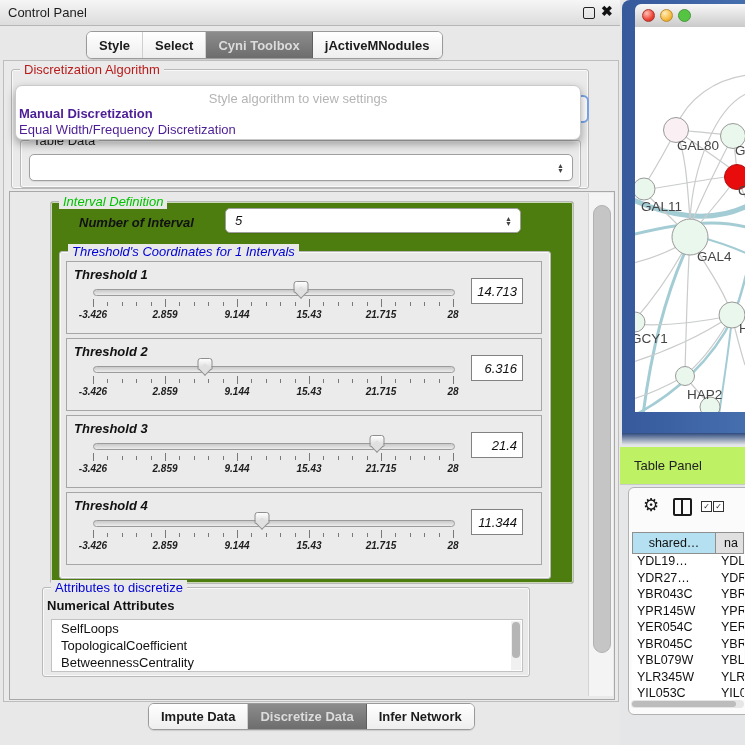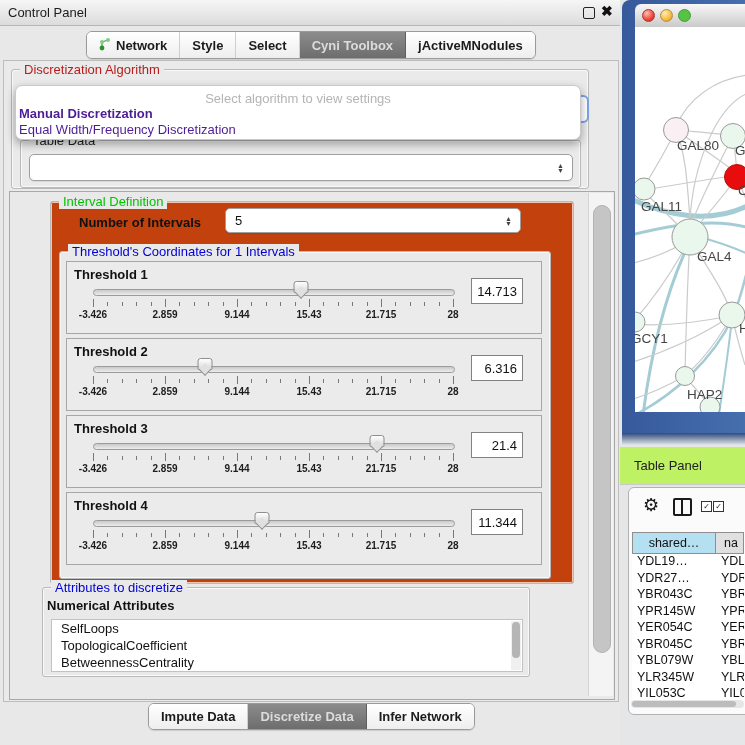--- a/index.html
+++ b/index.html
@@ -133,32 +133,20 @@
   <div id="left" class="abs">
 
     <div id="titlebar" class="abs">
       <div class="t">Control Panel</div>
       <div id="float-btn" class="abs"></div>
       <div id="close-btn" class="abs">✖</div>
     </div>
 
     <div id="top-tabs" class="pill abs">
       <div class="tab">
-        <span>
-          <svg width="12" height="14" viewBox="0 0 12 14">
-            <line x1="3" y1="11" x2="3" y2="5" stroke="#3aa03a" stroke-width="1.2"></line>
-            <line x1="3" y1="5" x2="9" y2="3" stroke="#3aa03a" stroke-width="1.2"></line>
-            <circle cx="3" cy="11" r="2.4" fill="#2f8f2f"></circle>
-            <circle cx="3" cy="5" r="2" fill="#84cc84"></circle>
-            <circle cx="9" cy="3" r="2" fill="#84cc84"></circle>
-          </svg>
-        </span>
-        <span>Network</span>
-      </div>
-      <div class="tab">
         <span>Style</span>
       </div>
       <div class="tab">
         <span>Select</span>
       </div>
       <div class="tab active">
         <span>Cyni Toolbox</span>
       </div>
       <div class="tab">
         <span>jActiveMNodules</span>
@@ -176,31 +164,31 @@
             <span class="arrows">
                 <span>▲</span>
                 <span>▼</span>
               </span>
           </div>
         </div>
       </div>
 
       <div id="hidden-combo" class="abs" style="left:497px;top:34px;"></div>
       <div id="algo-popup" class="abs" style="left:11px;top:24px;">
-        <div class="ph">Select algorithm to view settings</div>
+        <div class="ph">Style algorithm to view settings</div>
         <div class="opt b" style="top:20px;">Manual Discretization</div>
         <div class="opt" style="top:36px;">Equal Width/Frequency Discretization</div>
       </div>
 
       <div id="scrollpane" class="abs">
 
-        <div class="groupbox" style="left:40px;top:9px;width:522px;height:381px;background:#c2410c;">
+        <div class="groupbox" style="left:40px;top:9px;width:522px;height:381px;background:#4d7c0f;font-style:italic;">
           <div class="grouptitle" style="color:#00c300;background:#e9e9e9;">Interval Definition</div>
 
-          <div class="abs" style="left:28px;top:13px;font-size:13px;font-weight:bold;color:#111;position:absolute;">Number of Intervals</div>
+          <div class="abs" style="left:28px;top:13px;font-size:13px;font-weight:bold;color:#111;position:absolute;">Number of Interval</div>
           <div class="combo" style="left:174px;top:6px;width:296px;height:25px;">
             <span>5</span>
             <span class="arrows">
                 <span>▲</span>
                 <span>▼</span>
               </span>
           </div>
 
           <div class="groupbox" style="left:8px;top:49px;width:490px;height:326px;background:#e9e9e9;">
             <div class="grouptitle" style="color:#0000d6;background:#e9e9e9;">Threshold's Coordinates for 1 Intervals</div>

